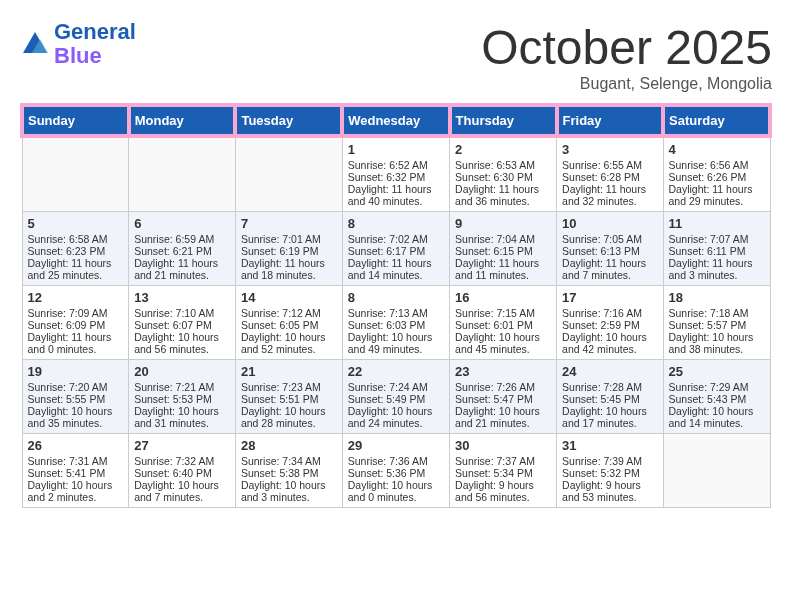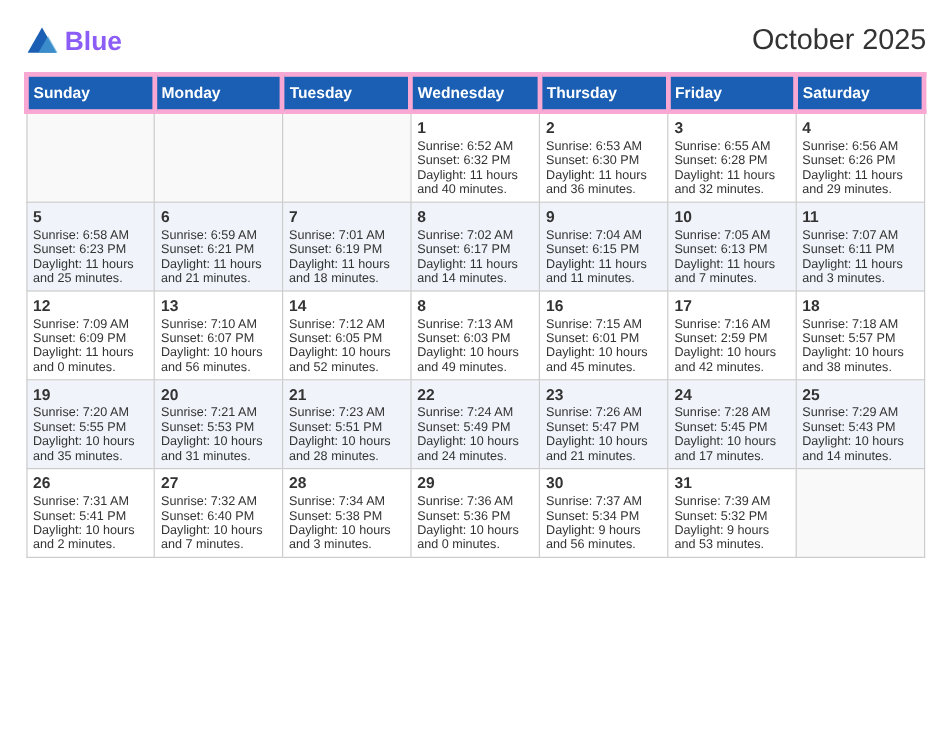--- a/index.html
+++ b/index.html
@@ -31,21 +31,21 @@
     }
     .logo-icon {
       width: 30px;
       height: 30px;
       margin-right: 4px;
     }
     .title-block {
       text-align: right;
     }
     .month-title {
-      font-size: 24px;
+      font-size: 48px;
       font-weight: normal;
       color: #333;
     }
     .location {
       font-size: 16px;
       color: #555;
     }
     table {
       width: 100%;
       border-collapse: collapse;
@@ -84,25 +84,27 @@
 </head>
 <body>
 
 <div class="header">
   <div class="logo">
     <svg class="logo-icon" viewBox="0 0 30 30">
       <polygon points="15,3 27,24 3,24" fill="#1a5fb4"></polygon>
       <polygon points="20,10 28,24 12,24" fill="#4a9fd4" opacity="0.7"></polygon>
     </svg>
     <div class="logo-text">
+      <div><span>General</span></div>
       <div><span style="color:#8b5cf6;">Blue</span></div>
     </div>
   </div>
   <div class="title-block">
     <div class="month-title">October 2025</div>
+    <div class="location">Bugant, Selenge, Mongolia</div>
   </div>
 </div>
 
 <table>
   <thead>
     <tr>
     <th>Sunday</th>
         <th>Monday</th>
         <th>Tuesday</th>
         <th>Wednesday</th>

